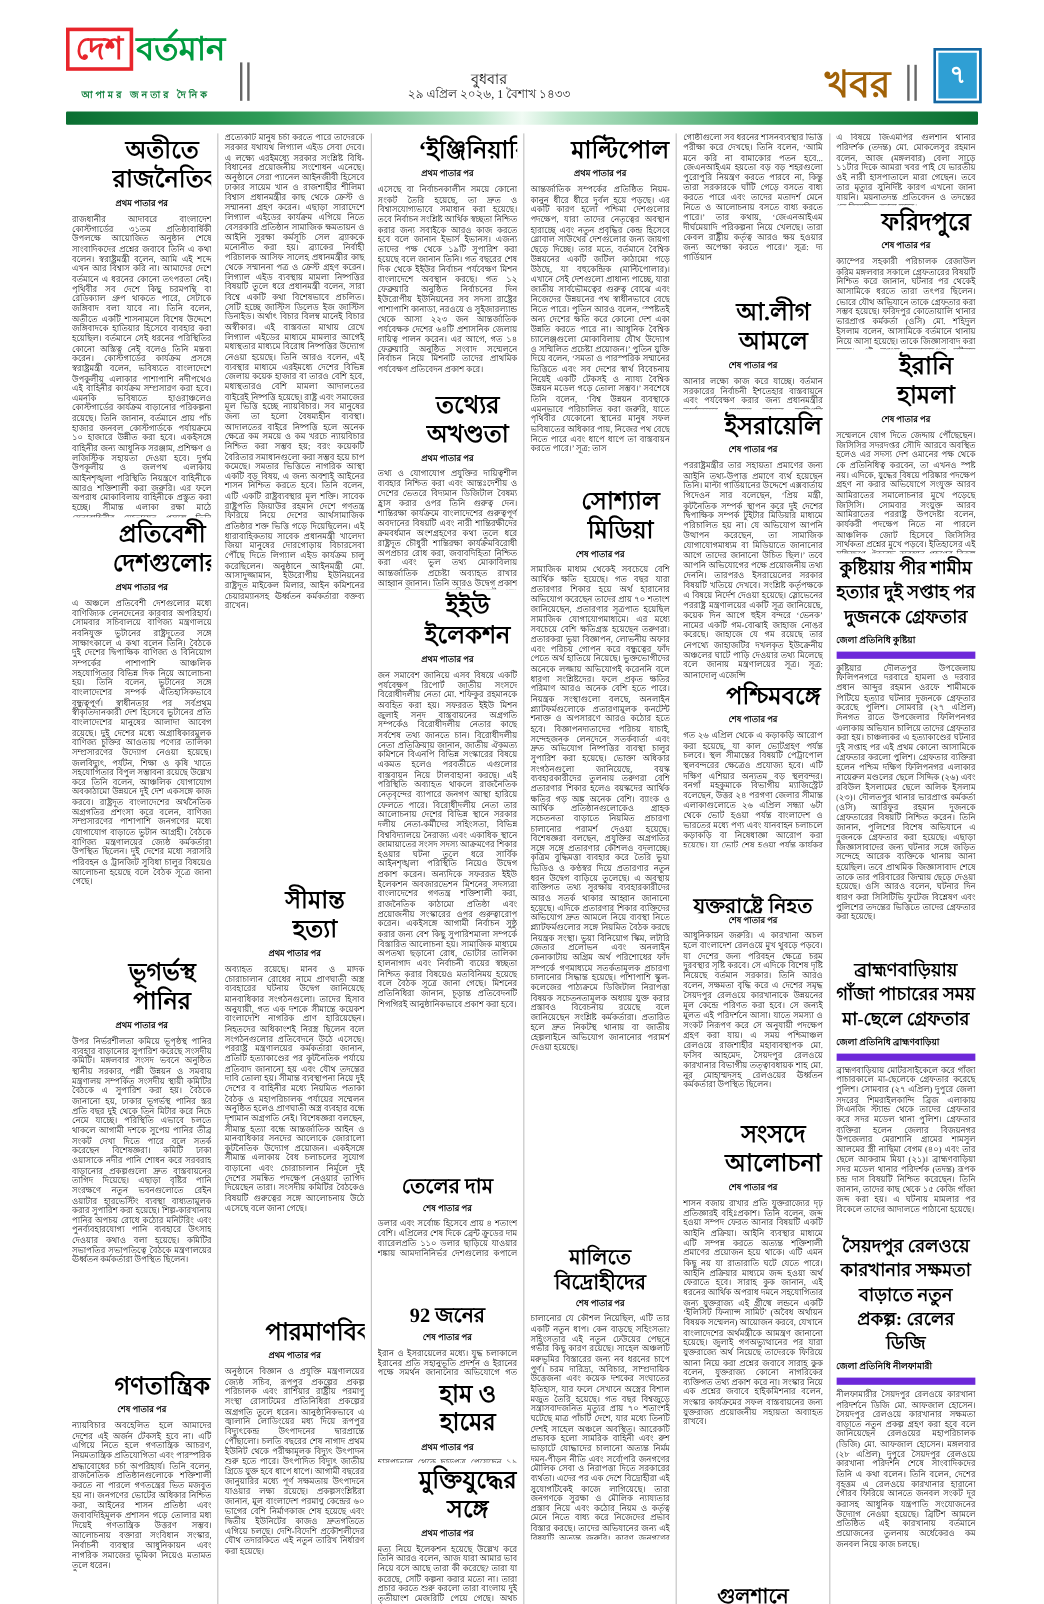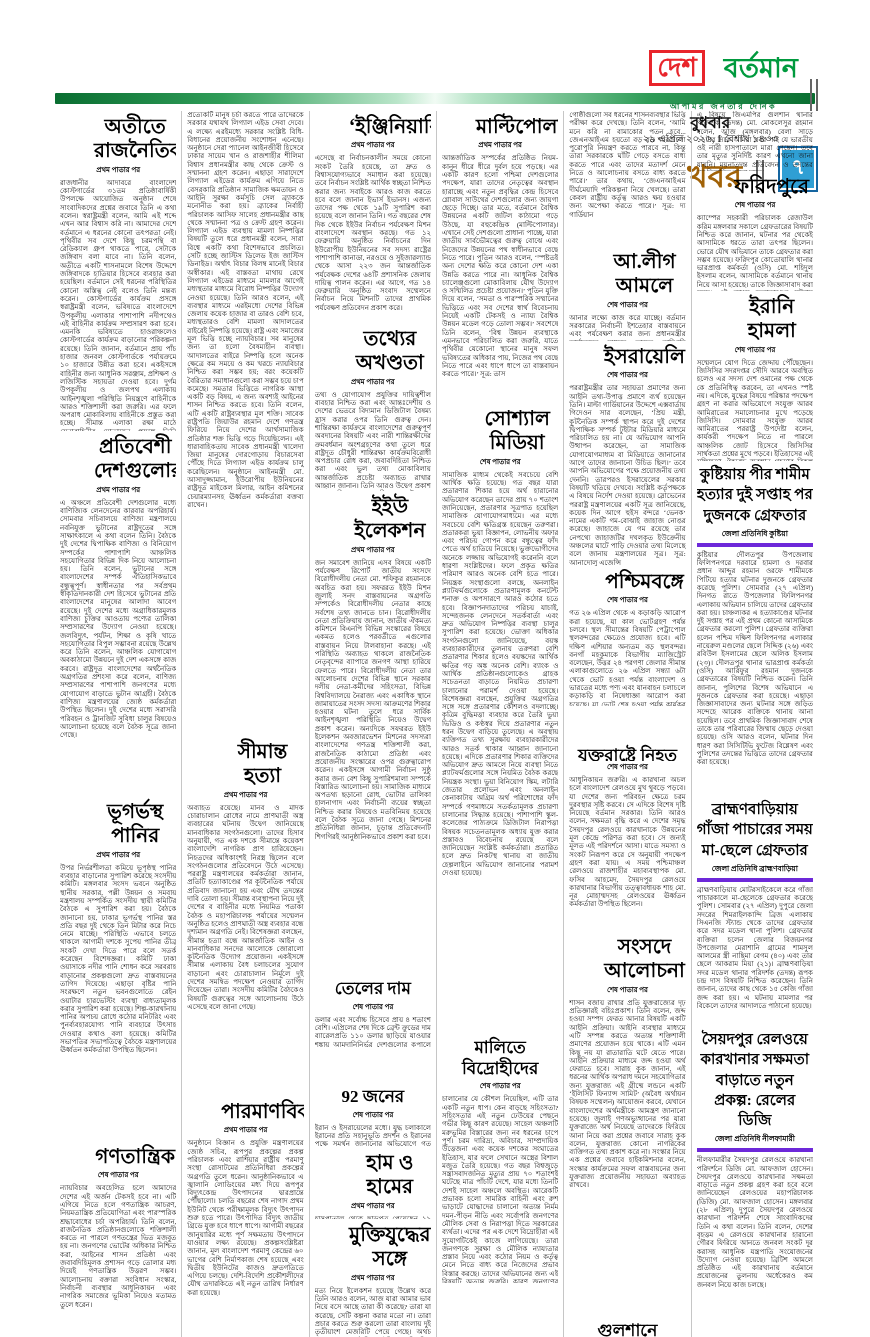--- a/index.html
+++ b/index.html
@@ -1,32 +1,32 @@
 <!DOCTYPE html>
 <html lang="bn"><head>
 <meta charset="utf-8">
 <title>দেশ বর্তমান — খবর</title>
 <style>
   html,body{margin:0;padding:0;background:#ffffff;}
   .page{width:870px;height:1337px;background:#ffffff;position:relative;overflow:hidden;
         font-family:"Liberation Serif","DejaVu Sans",serif;color:#111;}
   
   .masthead{display:flex;align-items:flex-end;justify-content:space-between;
-            padding:50px 52px 2px 55px;height:36px;flex-direction:column;}
+            padding:50px 52px 2px 55px;height:36px;}
   .logo-wrap{display:flex;align-items:flex-end;}
   .logo-col{display:flex;flex-direction:column;align-items:center;}
   .logo-row{display:flex;align-items:center;line-height:1;}
   .logo-desh{font-size:26px;font-weight:bold;color:#e8252b;border:3px solid #e8252b;
              padding:1px 5px 2px;line-height:1.05;background:#fff;}
-  .logo-bortoman{font-size:27px;font-weight:bold;color:#009a3e;margin-left:19px;line-height:1.05;}
+  .logo-bortoman{font-size:27px;font-weight:bold;color:#009a3e;margin-left:3px;line-height:1.05;}
   .tagline{font-size:8px;color:#00江;color:#077a35;letter-spacing:2.5px;font-weight:bold;margin-top:14px;white-space:nowrap;}
   .dbl-bar{width:4px;height:32px;border-left:2px solid #666;border-right:2px solid #666;
            display:inline-block;margin:0 0 2px 12px;}
   .date-block{text-align:center;font-size:10px;line-height:1.25;transform:translateX(-40px);}
-  .day{font-weight:bold;font-size:16px;}
+  .day{font-weight:normal;font-size:12px;}
   .date-line{font-size:10px;color:#222;}
   .section-wrap{display:flex;align-items:flex-end;}
   .section-name{font-size:31px;font-weight:bold;color:#a16207;line-height:1;}
   .section-bar{width:4px;height:30px;border-left:2px solid #666;border-right:2px solid #666;
                display:inline-block;margin:0 14px 2px 14px;}
   .page-box{display:inline-flex;align-items:center;justify-content:center;width:36px;height:42px;
             background:#2f9fd4;border:2px solid #1565a0;box-shadow:inset 0 0 0 2px #ffffff;
             color:#fff;font-size:21px;font-weight:bold;margin-bottom:0;}
   .green-bar{height:11px;margin:5px 55px 7px 55px;
      background:linear-gradient(to right,#0a6e31 0%,#2f9c58 22%,#b9e5c9 45%,#f1fbf4 50%,#b9e5c9 55%,#2f9c58 78%,#0a6e31 100%);
@@ -35,22 +35,22 @@
   .cols{display:flex;padding:0 52px 0 55px;height:1235px;overflow:hidden;}
   .col{flex:1 1 0;padding:0 5px;border-right:1px solid #c6c6c6;overflow:hidden;}
   .col:last-child{border-right:none;}
   .block{overflow:hidden;}
   .hl{font-weight:bold;text-align:center;color:#000;margin:3px 0 1px;line-height:1.22;
       font-family:"Liberation Serif","DejaVu Sans",serif;}
   .hl-lg{font-size:20px;margin-left:34px;}
   .hl-md{font-size:17px;margin-top:40px;}
   .hl-sm{font-size:15px;line-height:1.35;}
   .sub{font-size:7px;font-weight:bold;text-align:center;margin:0 0 3px;color:#000;}
-  .byline{font-size:7.5px;font-weight:bold;border-bottom:4px solid #6d28d9;padding:1px 0 3px;
-          margin:2px 0 4px;color:#000;text-align:center;}
+  .byline{font-size:7.5px;font-weight:bold;border-bottom:6px solid #6d28d9;padding:1px 0 3px;
+          margin:2px 0 4px;color:#000;}
   .body{font-size:7px;line-height:8.3px;text-align:justify;margin:0;color:#141414;
         word-break:break-word;}
 </style>
 </head>
 <body>
 
 <div class="page">
 
   <header class="masthead">
     <div class="logo-wrap">

